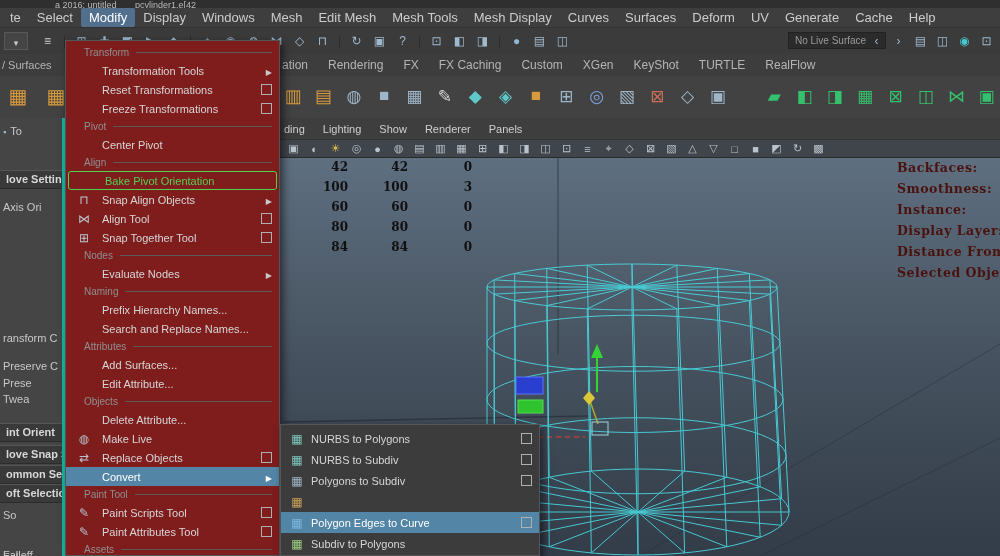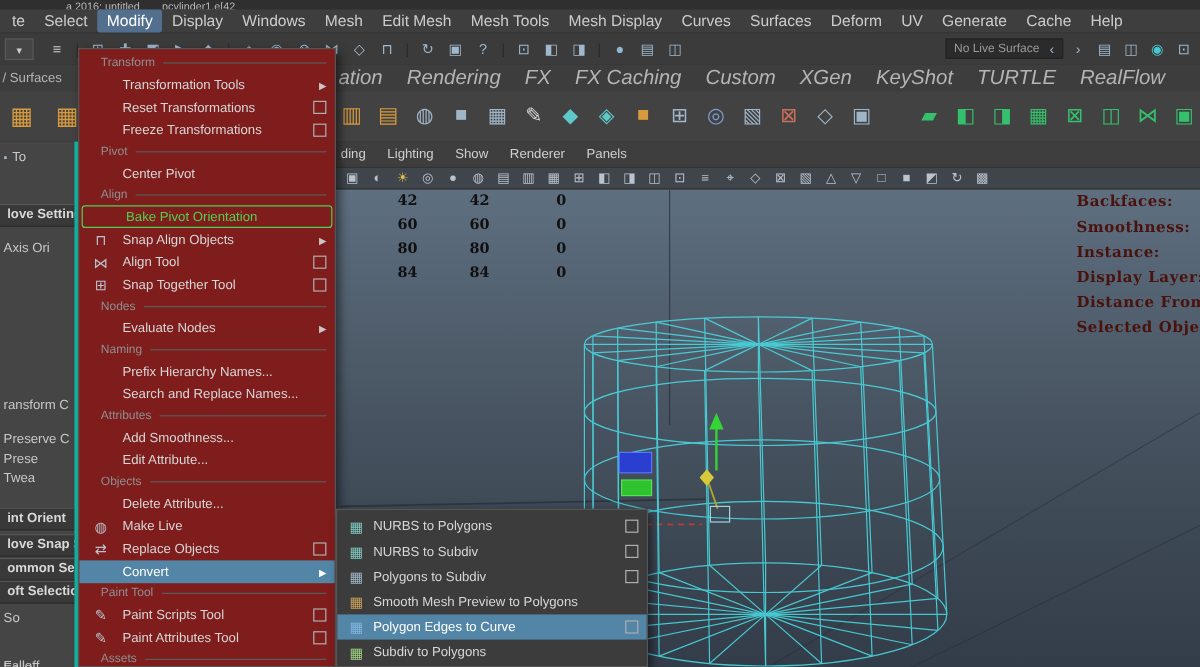--- a/index.html
+++ b/index.html
@@ -23,21 +23,21 @@
   .tbi{width:19px;height:18px;display:inline-flex;align-items:center;justify-content:center;
     color:#9fb8cc;font-size:12px;}
   .tbi.div{color:#2c2c2c;width:7px;}
   .live-field{position:absolute;left:788px;top:4px;width:98px;height:17px;background:#2b2b2b;
     border:1px solid #222222;color:#9a9a9a;font-size:10px;line-height:16px;padding-left:6px;box-sizing:border-box;}
   .sl-right{position:absolute;right:4px;top:4px;display:flex;gap:3px;}
   .shelf-tabs{position:absolute;top:54px;left:0;width:100%;height:22px;background:#3d3d3d;
     border-bottom:1px solid #333333;}
   .tab-frag{position:absolute;left:2px;top:5px;color:#b4b4b4;font-size:11px;}
   .tabs{display:flex;gap:20px;margin-left:282px;align-items:center;height:100%;}
-  .tab{color:#b4b4b4;font-size:17px;white-space:nowrap;font-style:italic;}
+  .tab{color:#b4b4b4;font-size:12px;white-space:nowrap;}
   .shelf{position:absolute;top:76px;left:0;width:100%;height:42px;background:#424242;
     border-bottom:1px solid #333333;}
   .shelf-left{position:absolute;left:4px;top:6px;display:flex;gap:10px;}
   .shelf-main{display:flex;gap:4px;margin-left:280px;padding-top:6px;}
   .shi{width:28px;height:28px;display:inline-flex;align-items:center;justify-content:center;
     font-size:17px;color:#9fb6c8;}
   
   .left-panel{position:absolute;left:0;top:118px;width:62px;bottom:0;background:#454545;
     border-right:6px solid #14b8a6;z-index:5;overflow:hidden;font-size:11px;color:#c8c8c8;}
   .lp-item{position:absolute;left:3px;height:15px;line-height:15px;white-space:nowrap;}
@@ -394,20 +394,23 @@
       <rect x="530" y="264" width="16" height="13" stroke="#9ad6de" fill="none"></rect>
       <rect x="454" y="219" width="27" height="17" fill="#2a3fd0" stroke="#5b74ff"></rect>
       <rect x="456" y="242" width="25" height="13" fill="#2fc32f" stroke="#55e055"></rect>
     </svg>
   <div class="poly-hud">
 
       <div class="pc-row">
         <span class="pc c1">42</span><span class="pc c2">42</span><span class="pc c3">0</span>
       </div>
 
+      <div class="pc-row">
+        <span class="pc c1">100</span><span class="pc c2">100</span><span class="pc c3">3</span>
+      </div>
 
       <div class="pc-row">
         <span class="pc c1">60</span><span class="pc c2">60</span><span class="pc c3">0</span>
       </div>
 
       <div class="pc-row">
         <span class="pc c1">80</span><span class="pc c2">80</span><span class="pc c3">0</span>
       </div>
 
       <div class="pc-row">
@@ -540,21 +543,21 @@
 
     <div class="mrow hdr">
 
       <span class="lbl">Attributes</span>
       <span class="hline"></span>
 
     </div>
 
     <div class="mrow">
 
-      <span class="lbl">Add Smoothness...</span>
+      <span class="lbl">Add Surfaces...</span>
 
     </div>
 
     <div class="mrow">
 
       <span class="lbl">Edit Attribute...</span>
 
     </div>
 
     <div class="mrow hdr">
@@ -638,21 +641,20 @@
 
     <div class="mrow">
       <span class="ico" style="color: rgb(159, 182, 200);">▦</span>
       <span class="lbl">Polygons to Subdiv</span>
 
       <span class="opt"></span>
     </div>
 
     <div class="mrow">
       <span class="ico" style="color: rgb(202, 162, 90);">▦</span>
-      <span class="lbl">Smooth Mesh Preview to Polygons</span>
 
     </div>
 
     <div class="mrow hl-blue">
       <span class="ico" style="color: rgb(127, 182, 224);">▦</span>
       <span class="lbl">Polygon Edges to Curve</span>
 
       <span class="opt"></span>
     </div>
 

